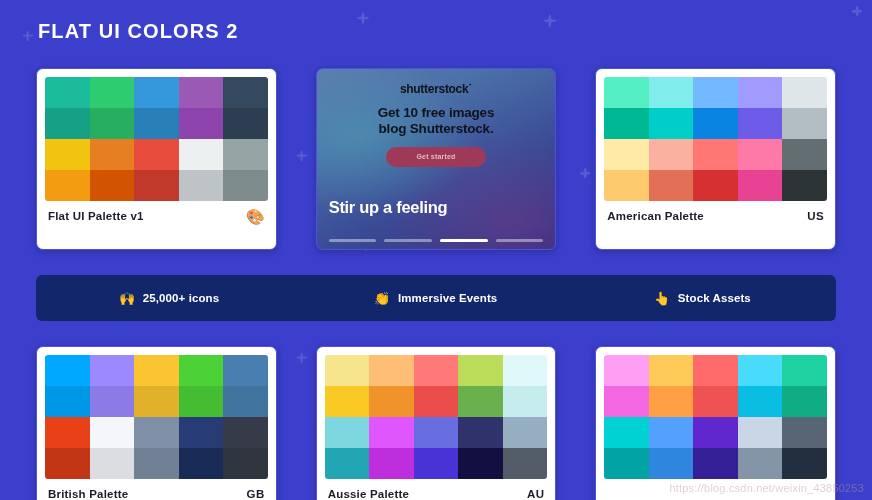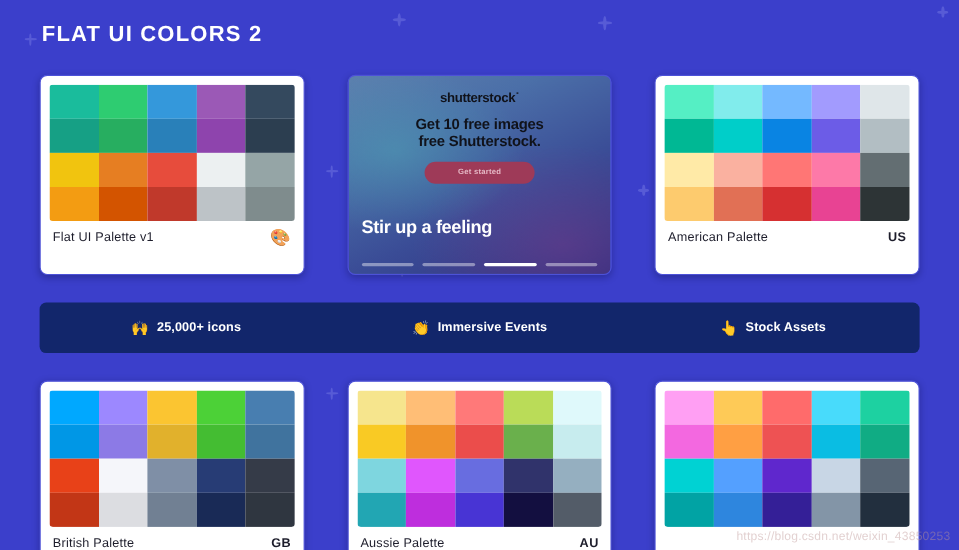--- a/index.html
+++ b/index.html
@@ -91,21 +91,21 @@
   .card-foot {
     height: 30px;
     display: flex;
     align-items: center;
     justify-content: space-between;
     padding: 0 11px 0 11px;
   }
   .card-title {
     color: #1d1d2b;
     font-size: 11.5px;
-    font-weight: normal;
+    font-weight: bold;
     letter-spacing: .2px;
   }
   .card-code {
     color: #1d1d2b;
     font-size: 11.5px;
     font-weight: bold;
     letter-spacing: .4px;
   }
   .card-emoji { font-size: 15px; line-height: 1; }
 
@@ -272,21 +272,21 @@
       <span class="card-title">Flat UI Palette v1</span>
       <span class="card-emoji">🎨</span>
     </div>
   </div>
 
   <div class="ad-card">
     <div class="ad-inner">
       <div class="ss-logo">shutterstock˙</div>
       <div class="ad-head">
         <div>Get 10 free images</div>
-        <div>free Shutterstock.</div>
+        <div>blog Shutterstock.</div>
       </div>
       <div class="ad-cta">Get started</div>
       <div class="ad-tag">Stir up a feeling</div>
       <div class="ad-bars">
         <div class="ad-bar"></div>
         <div class="ad-bar"></div>
         <div class="ad-bar active"></div>
         <div class="ad-bar"></div>
       </div>
     </div>

